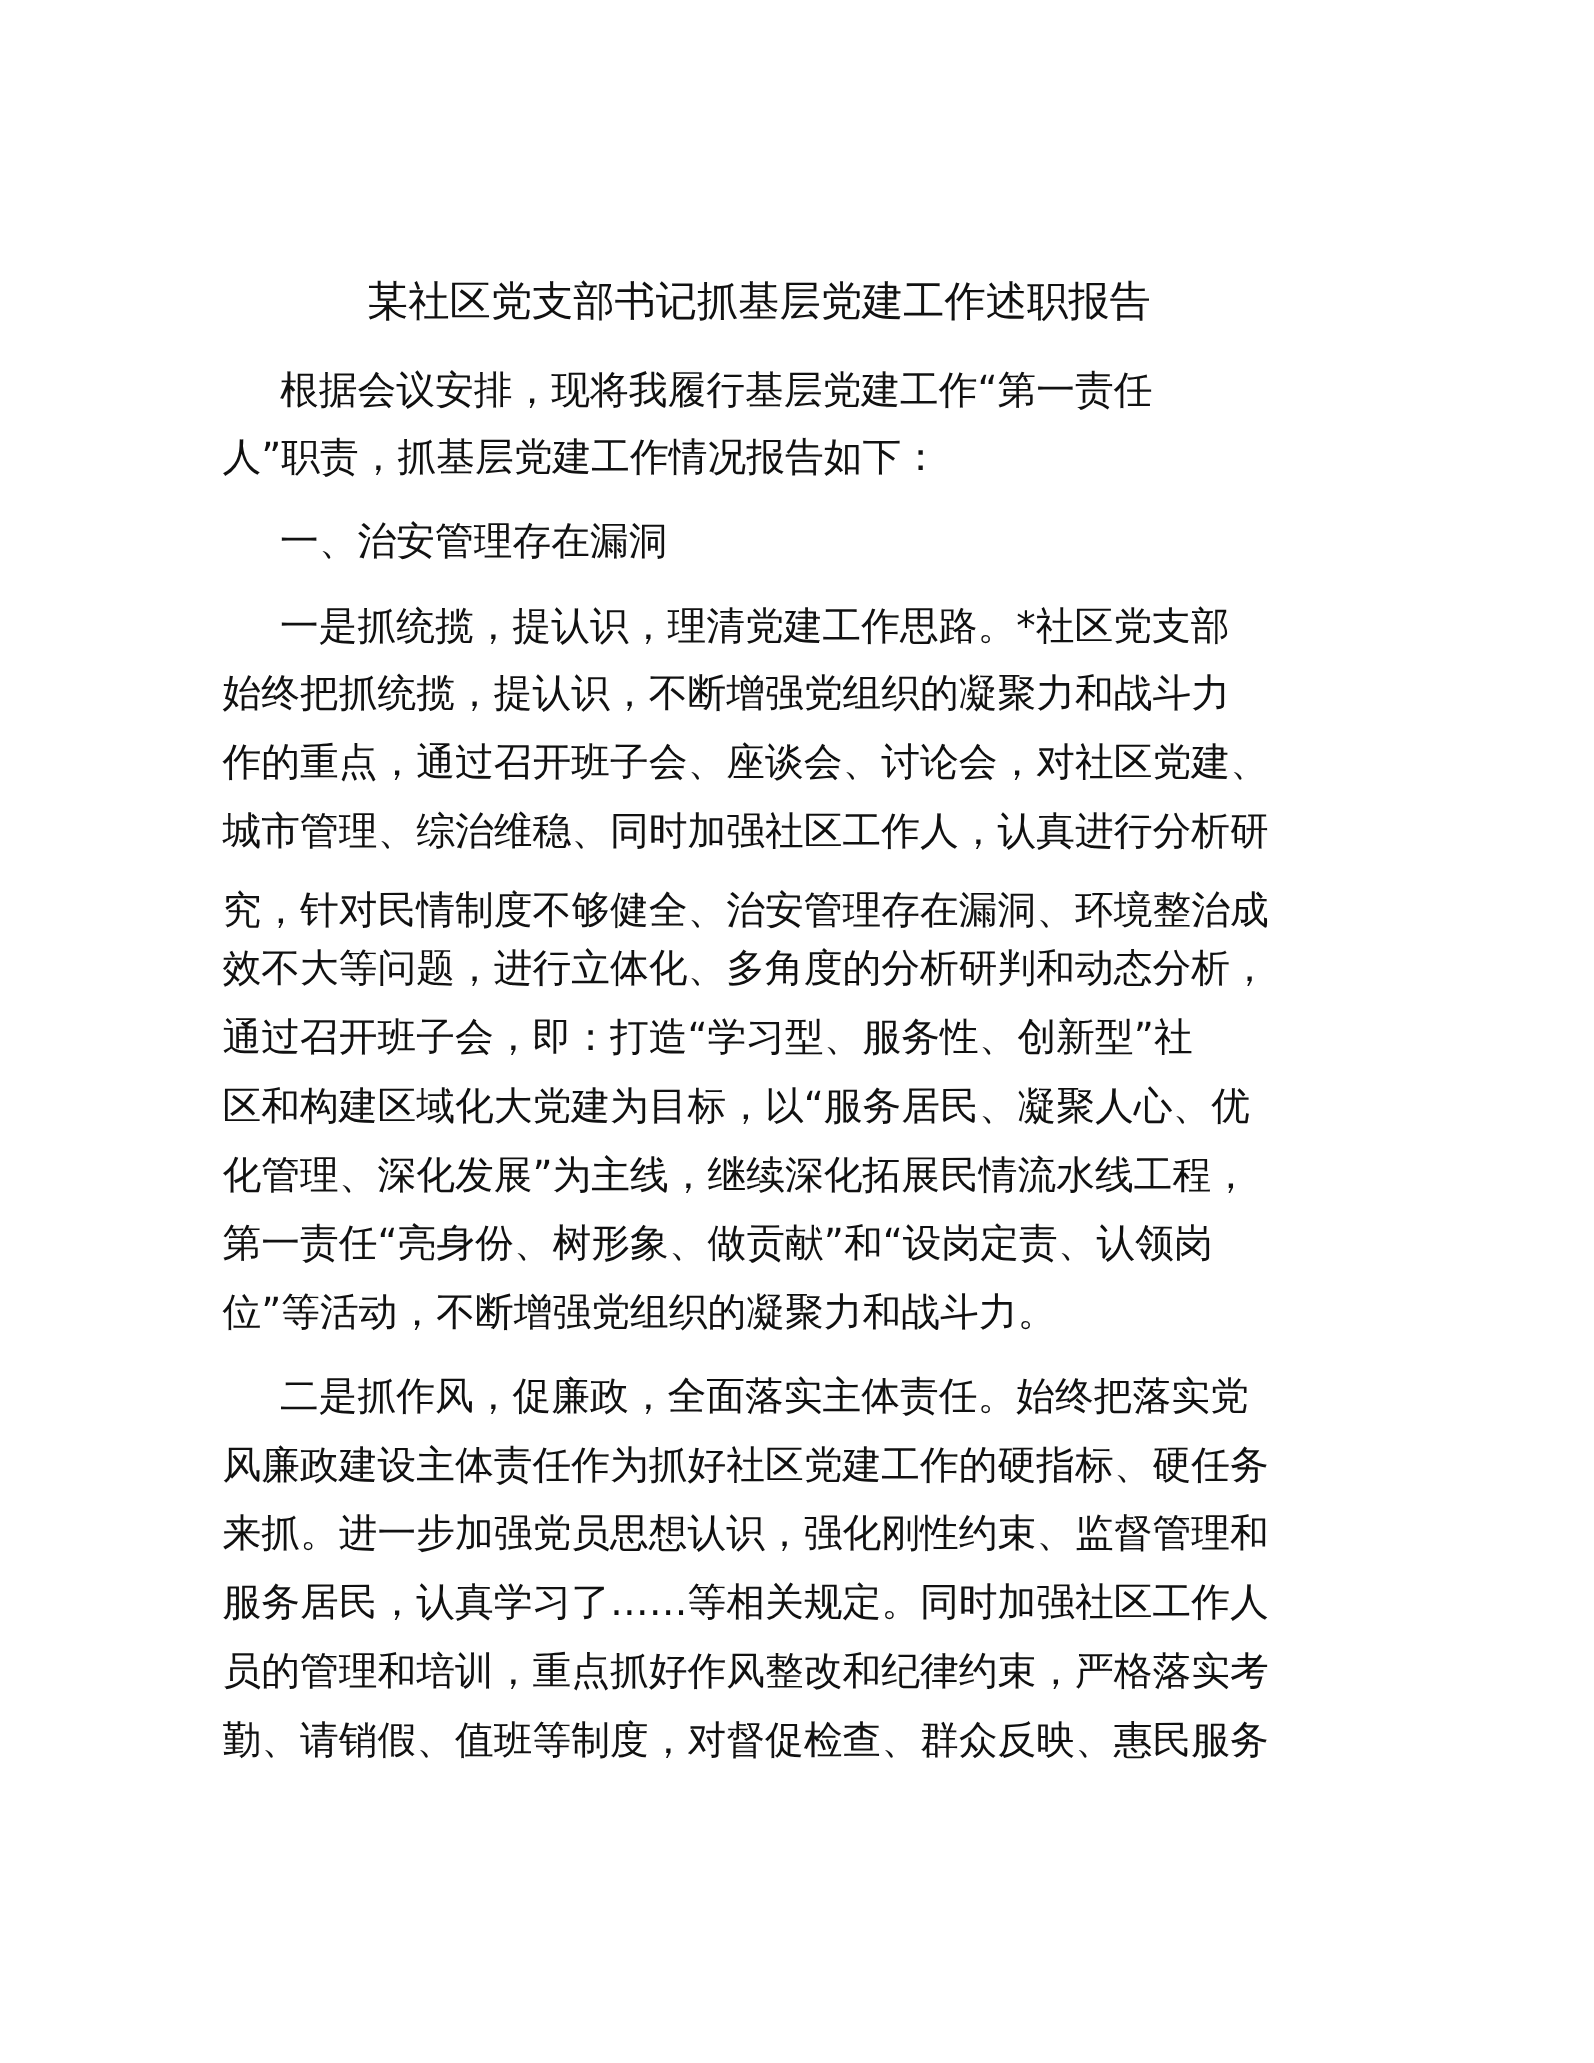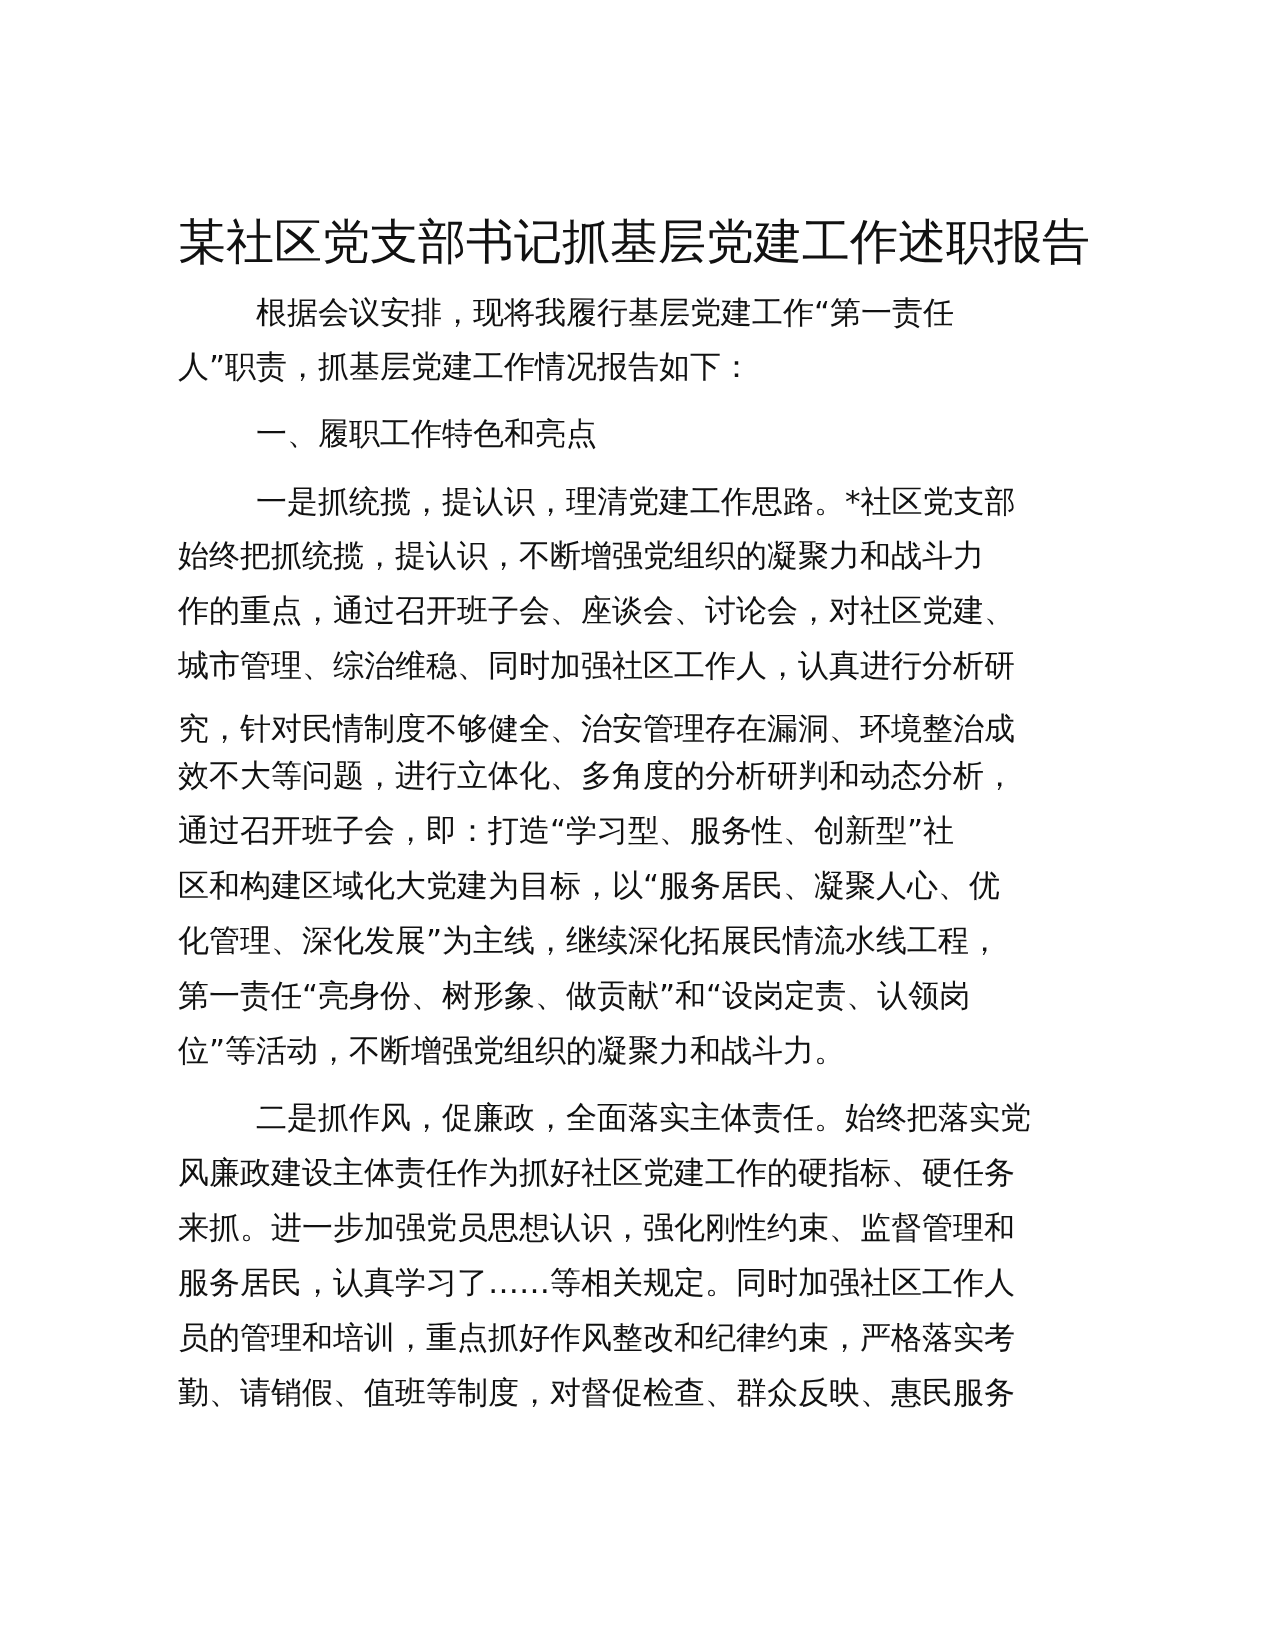--- a/index.html
+++ b/index.html
@@ -20,47 +20,47 @@
       left: 178px;
       top: 0;
       width: 858px;
     }
     .title {
       position: absolute;
       left: 0;
       top: 213px;
       width: 858px;
       text-align: center;
-      font-size: 48px;
+      font-size: 33px;
       line-height: 56px;
       letter-spacing: 0px;
       margin: 0;
       font-weight: normal;
       white-space: nowrap;
     }
     .line {
       position: absolute;
       left: 0;
       font-size: 31px;
       line-height: 40px;
       white-space: nowrap;
       margin: 0;
     }
-    .indent { left: 78px; }
+    .indent { left: 46px; }
   </style>
 </head>
 <body>
 
 <div class="page">
   <h1 class="title">某社区党支部书记抓基层党建工作述职报告</h1>
 
   <p class="line indent" style="top:292px">根据会议安排，现将我履行基层党建工作“第一责任</p>
   <p class="line" style="top:346px">人”职责，抓基层党建工作情况报告如下：</p>
 
-  <p class="line indent" style="top:413px">一、履职工作特色和亮点</p>
+  <p class="line indent" style="top:413px">一、治安管理存在漏洞</p>
 
   <p class="line indent" style="top:481px">一是抓统揽，提认识，理清党建工作思路。*社区党支部</p>
   <p class="line" style="top:535px">始终把抓统揽，提认识，不断增强党组织的凝聚力和战斗力</p>
   <p class="line" style="top:590px">作的重点，通过召开班子会、座谈会、讨论会，对社区党建、</p>
   <p class="line" style="top:645px">城市管理、综治维稳、同时加强社区工作人，认真进行分析研</p>
   <p class="line" style="top:708px">究，针对民情制度不够健全、治安管理存在漏洞、环境整治成</p>
   <p class="line" style="top:755px">效不大等问题，进行立体化、多角度的分析研判和动态分析，</p>
   <p class="line" style="top:810px">通过召开班子会，即：打造“学习型、服务性、创新型”社</p>
   <p class="line" style="top:865px">区和构建区域化大党建为目标，以“服务居民、凝聚人心、优</p>
   <p class="line" style="top:920px">化管理、深化发展”为主线，继续深化拓展民情流水线工程，</p>

